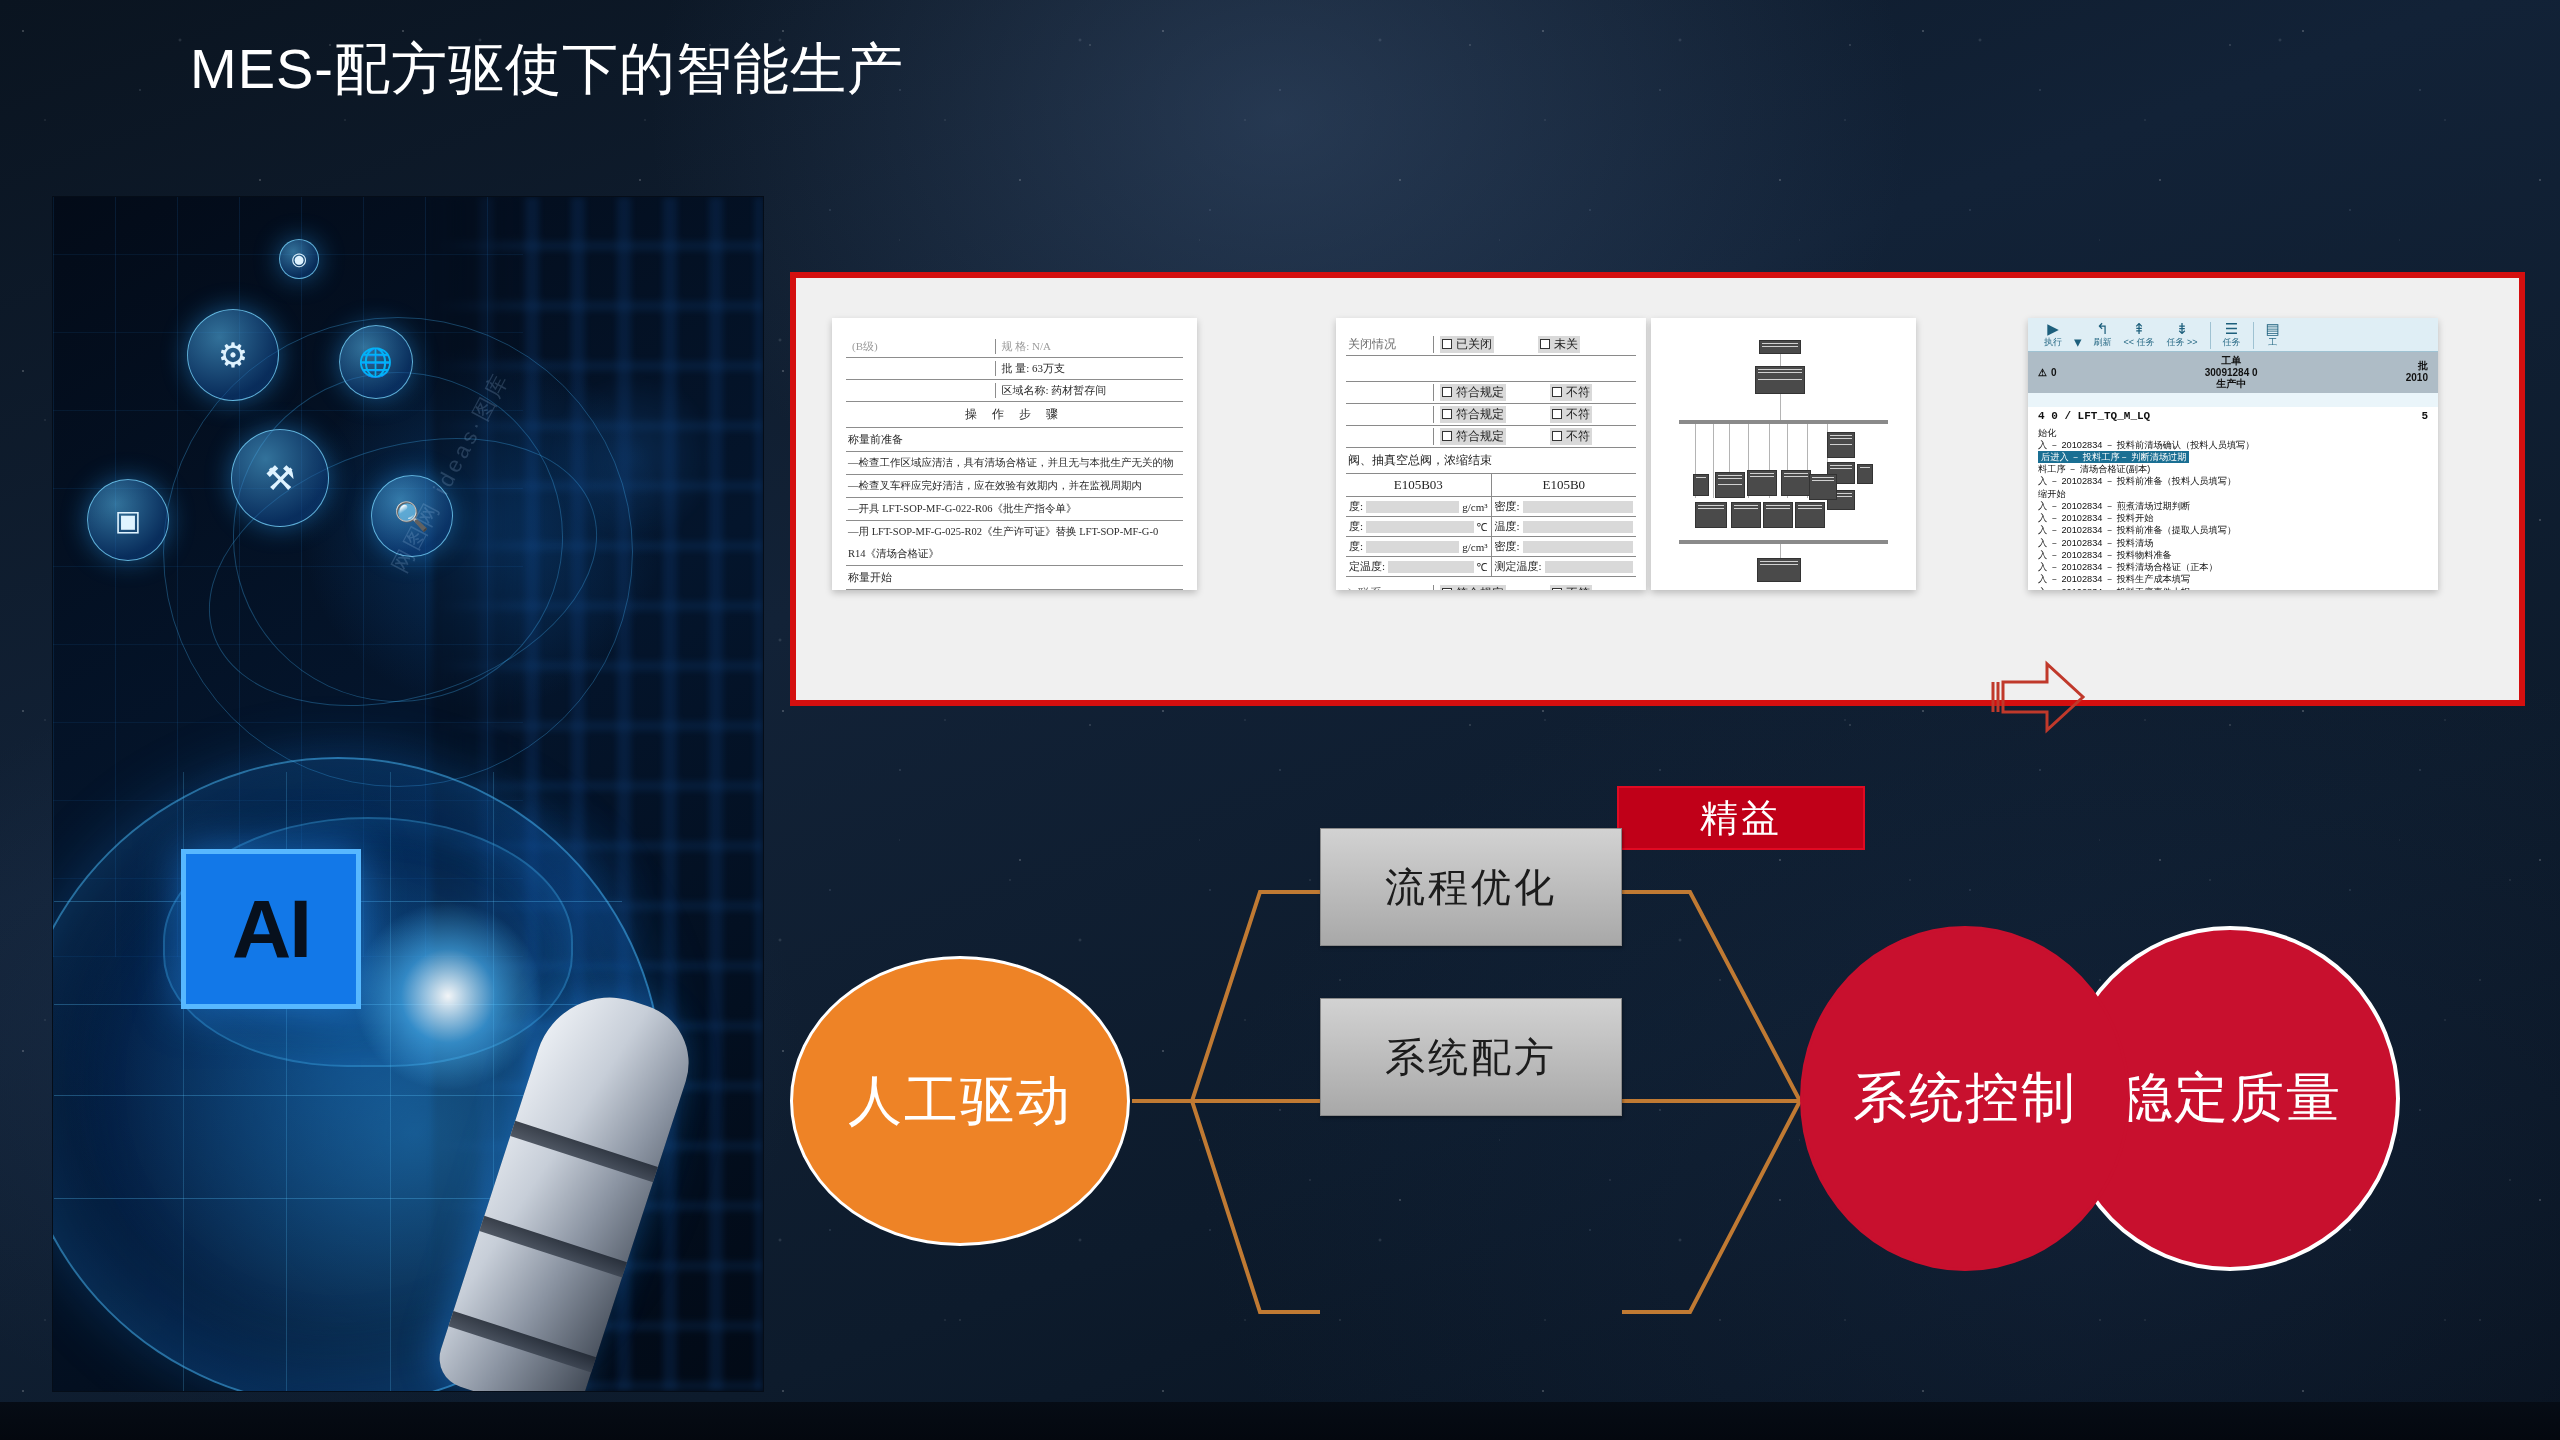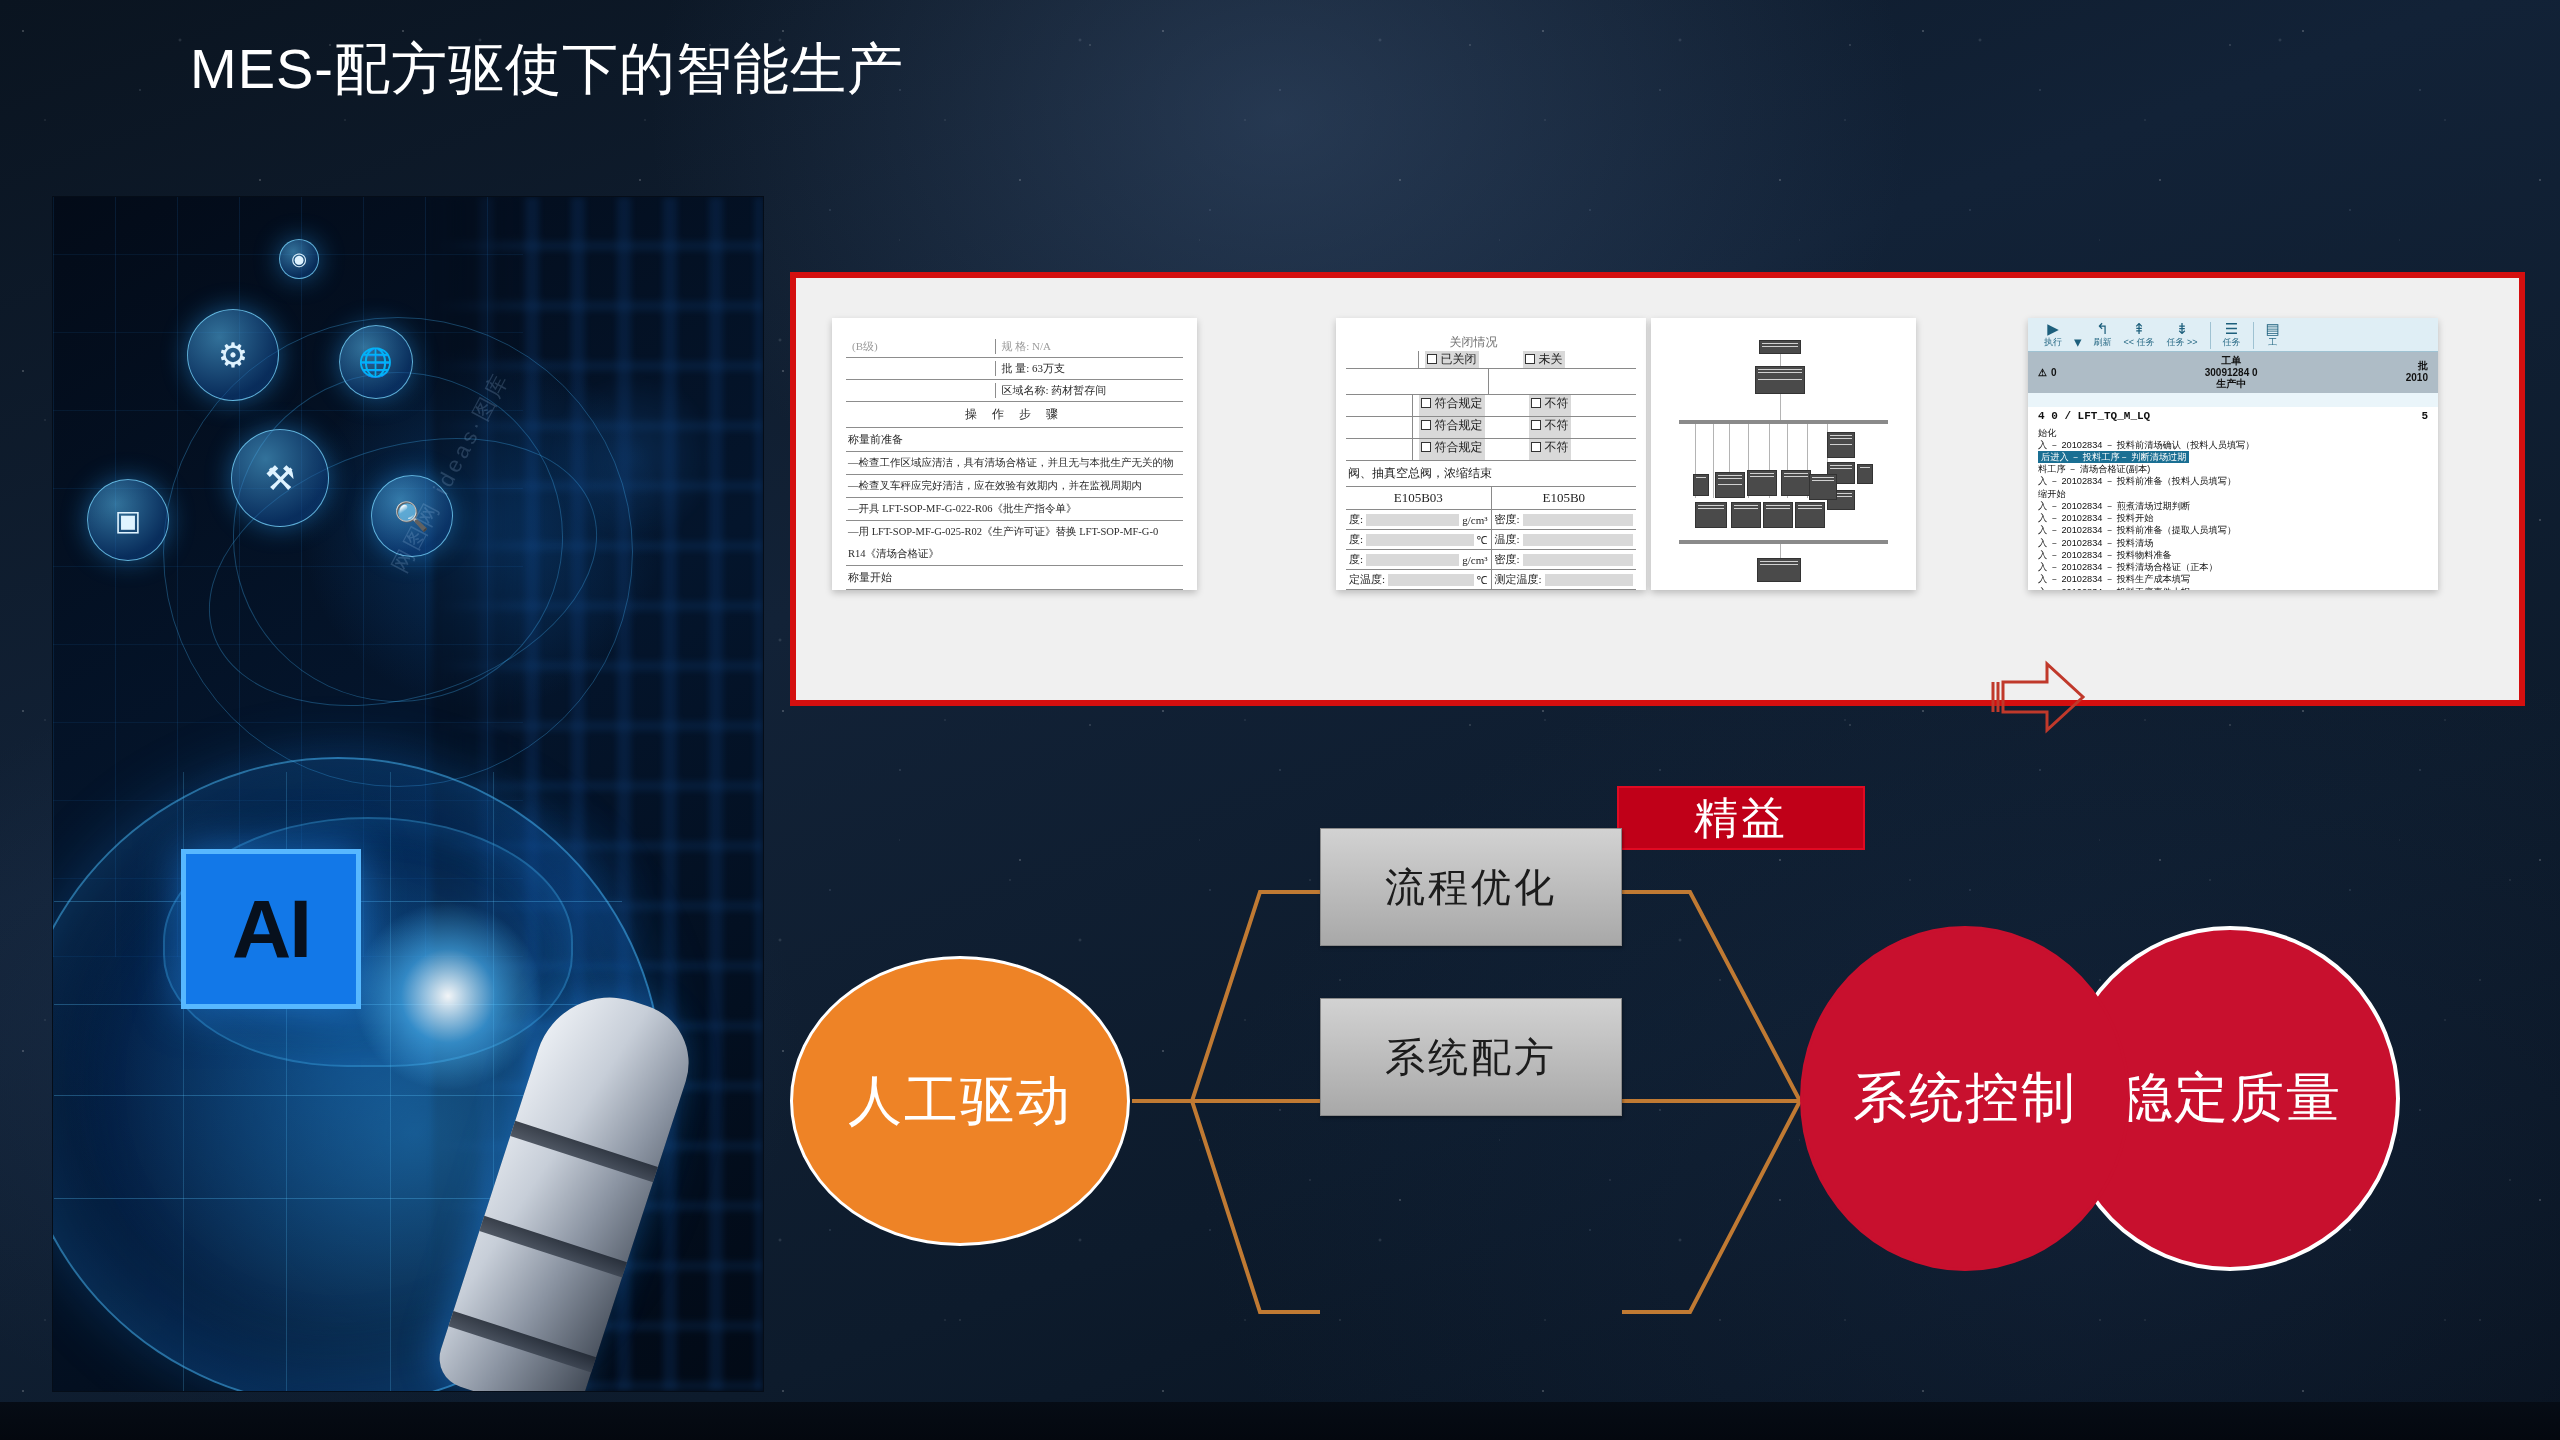--- a/index.html
+++ b/index.html
@@ -183,21 +183,21 @@
   .d1 .row{ border-bottom:1px solid #8d8d8d; padding:3px 2px; font-size:11px; display:flex; }
   .d1 .lbl{ width:44%; padding-left:4px; }
   .d1 .val{ flex:1; padding-left:6px; border-left:1px solid #8d8d8d;}
   .d1 .faint{ color:#9b9b9b; }
   .d1 .ctr{ text-align:center; letter-spacing:6px; font-size:12px; border-bottom:1px solid #8d8d8d; padding:4px 0; }
   .d1 .line{ border-bottom:1px solid #8d8d8d; font-size:10.5px; padding:4px 2px; white-space:nowrap; overflow:hidden; }
   .d1 .sec{ font-size:11px; padding:4px 2px; border-bottom:1px solid #8d8d8d;}
 
   
   .d2{ padding:16px 10px 0 10px; font-family:"Liberation Serif", serif; color:#232323; font-size:12px;}
-  .d2 .r{ display:flex; border-bottom:1px solid #8a8a8a; align-items:center; min-height:22px;flex-direction:column;}
+  .d2 .r{ display:flex; border-bottom:1px solid #8a8a8a; align-items:center; min-height:22px;}
   .d2 .c1{ width:30%; padding-left:2px; color:#6f6f6f;}
   .d2 .c2{ flex:1; border-left:1px solid #8a8a8a; padding-left:6px; display:flex; gap:44px;}
   .d2 .chk{ display:inline-block; width:10px; height:10px; border:1px solid #333; margin-right:4px; vertical-align:-1px; background:#fff;}
   .d2 .hl{ background:#d9d9d9; padding:0 2px; }
   .d2 .wide{ border-bottom:1px solid #8a8a8a; padding:4px 2px; }
   .d2 .ids{ display:flex; border-bottom:1px solid #8a8a8a; font-size:13px; }
   .d2 .ids div{ flex:1; text-align:center; padding:3px 0; }
   .d2 .ids div:first-child{ border-right:1px solid #8a8a8a;}
   .d2 .mrow{ display:flex; border-bottom:1px solid #8a8a8a; font-size:11px;}
   .d2 .mrow > div{ flex:1; padding:2px 3px; display:flex; align-items:center; gap:3px;}
@@ -229,21 +229,21 @@
 
   
   .arrow{ position:absolute; top:376px; width:100px; height:86px; }
   #arrow1{ left:1193px; }
 
   
   #lean-box{
     position:absolute; left:1617px; top:786px; width:248px; height:64px;
     background:#c00018; border:2px solid #e00a22;
     display:flex; align-items:center; justify-content:center;
-    color:#ffffff; font-size:44px; letter-spacing:3px;
+    color:#ffffff; font-size:38px; letter-spacing:3px;
     font-family:"Liberation Serif", serif;
   }
   #lean-line{ position:absolute; left:1470px; top:838px; width:160px; height:110px; pointer-events:none;}
 
   
   #flow{ position:absolute; left:760px; top:860px; width:1800px; height:540px; }
   #connectors{ position:absolute; inset:0; }
   .ellipse{
     position:absolute; border-radius:50%;
     display:flex; align-items:center; justify-content:center; text-align:center;

